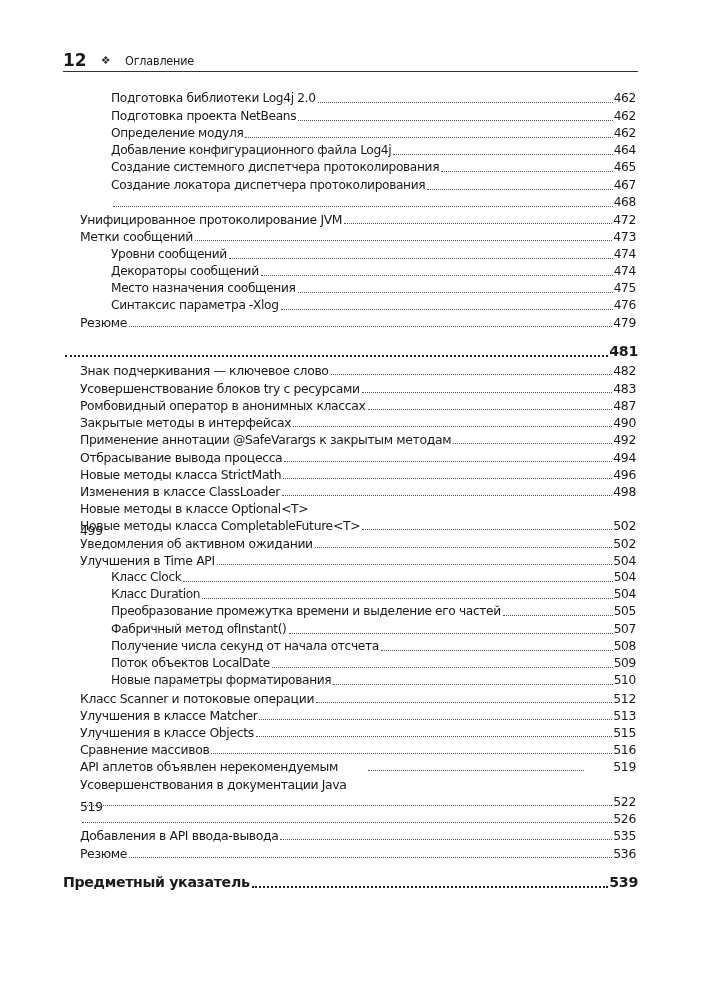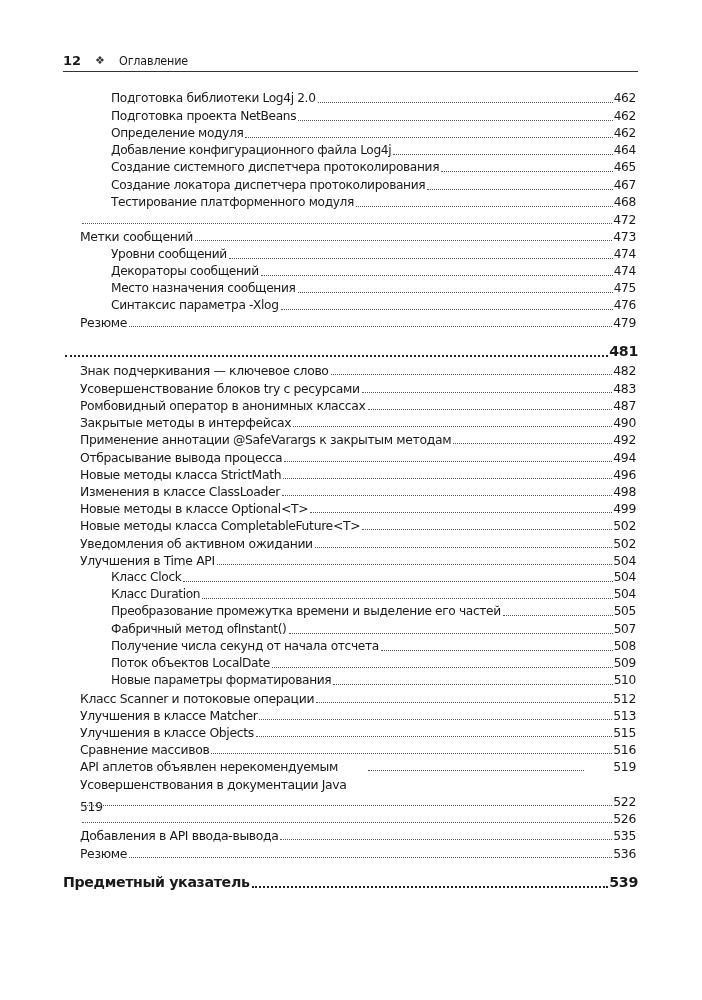--- a/index.html
+++ b/index.html
@@ -6,21 +6,21 @@
   body {
     width: 702px; height: 1000px; position: relative; overflow: hidden;
     font-family: "DejaVu Sans", "Liberation Sans", sans-serif;
     color: #1a1a1a;
   }
   .header {
     position: absolute; left: 63px; top: 50px; width: 575px; height: 20px;
     display: flex; align-items: center;
     font-size: 13px;
   }
-  .header .pnum { font-weight: bold; font-size: 13px; }
+  .header .pnum { font-weight: bold; font-size: 17px; }
   .header .orn { margin-left: 14px; font-size: 11px; color: #333; }
   .header .title { margin-left: 14px; font-size: 13px; letter-spacing: -0.2px; transform: scaleX(0.86); transform-origin: left center; }
   .rule {
     position: absolute; left: 63px; top: 71px; width: 575px; height: 0;
     border-top: 1px solid #333;
   }
   .toc { position: absolute; left: 0; top: 88px; width: 702px; }
   .entry {
     position: absolute; display: flex; align-items: baseline;
     font-size: 12.4px; line-height: 17px; white-space: nowrap;
@@ -73,25 +73,25 @@
       <span class="t">Создание системного диспетчера протоколирования</span>
       <span class="dots"></span>
       <span class="p">465</span>
     </div>
     <div class="entry l2" style="top: 89px;">
       <span class="t">Создание локатора диспетчера протоколирования</span>
       <span class="dots"></span>
       <span class="p">467</span>
     </div>
     <div class="entry l2" style="top: 106px;">
-      <span class="t">Тестирование платформенного модуля</span>
       <span class="dots"></span>
       <span class="p">468</span>
     </div>
     <div class="entry l1" style="top: 123px;">
+      <span class="t">Унифицированное протоколирование JVM</span>
       <span class="dots"></span>
       <span class="p">472</span>
     </div>
     <div class="entry l1" style="top: 140px;">
       <span class="t">Метки сообщений</span>
       <span class="dots"></span>
       <span class="p">473</span>
     </div>
     <div class="entry l2" style="top: 158px;">
       <span class="t">Уровни сообщений</span>
@@ -155,21 +155,21 @@
     <div class="entry l1" style="top: 378px;">
       <span class="t">Новые методы класса StrictMath</span>
       <span class="dots"></span>
       <span class="p">496</span>
     </div>
     <div class="entry l1" style="top: 395px;">
       <span class="t">Изменения в классе ClassLoader</span>
       <span class="dots"></span>
       <span class="p">498</span>
     </div>
-    <div class="entry l1" style="top: 412px;">
+    <div class="entry l1" style="top: 412px; flex-direction: column;">
       <span class="t">Новые методы в классе Optional&lt;T&gt;</span>
       <span class="dots"></span>
       <span class="p">499</span>
     </div>
     <div class="entry l1" style="top: 429px;">
       <span class="t">Новые методы класса CompletableFuture&lt;T&gt;</span>
       <span class="dots"></span>
       <span class="p">502</span>
     </div>
     <div class="entry l1" style="top: 447px;">

